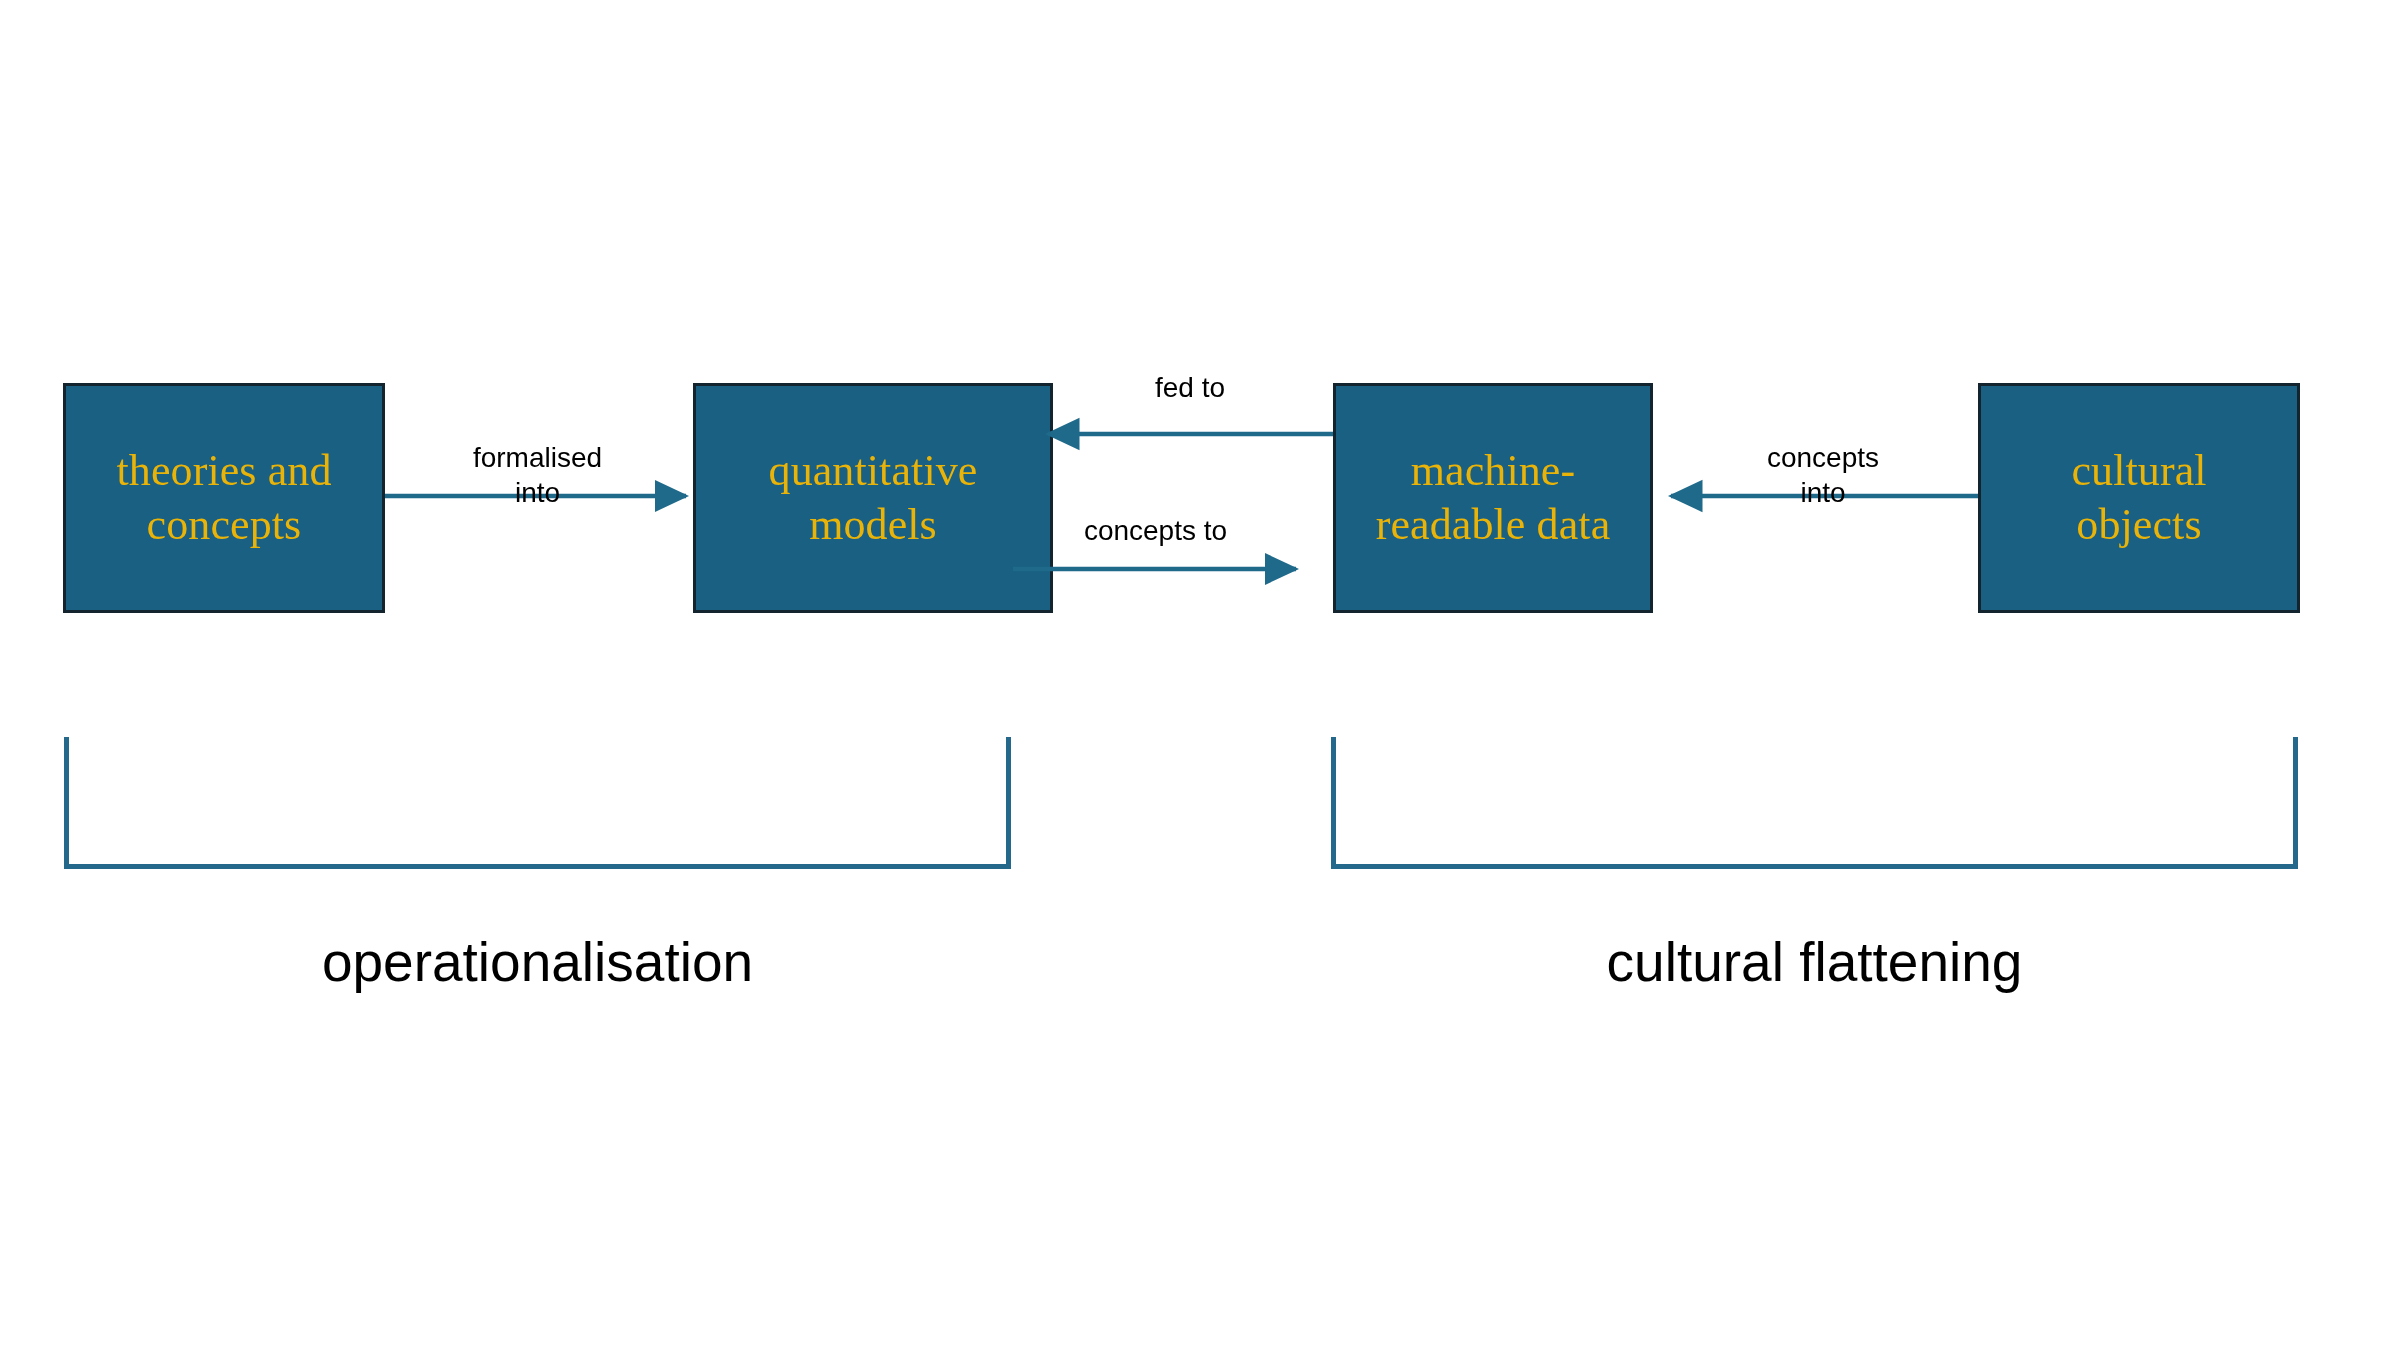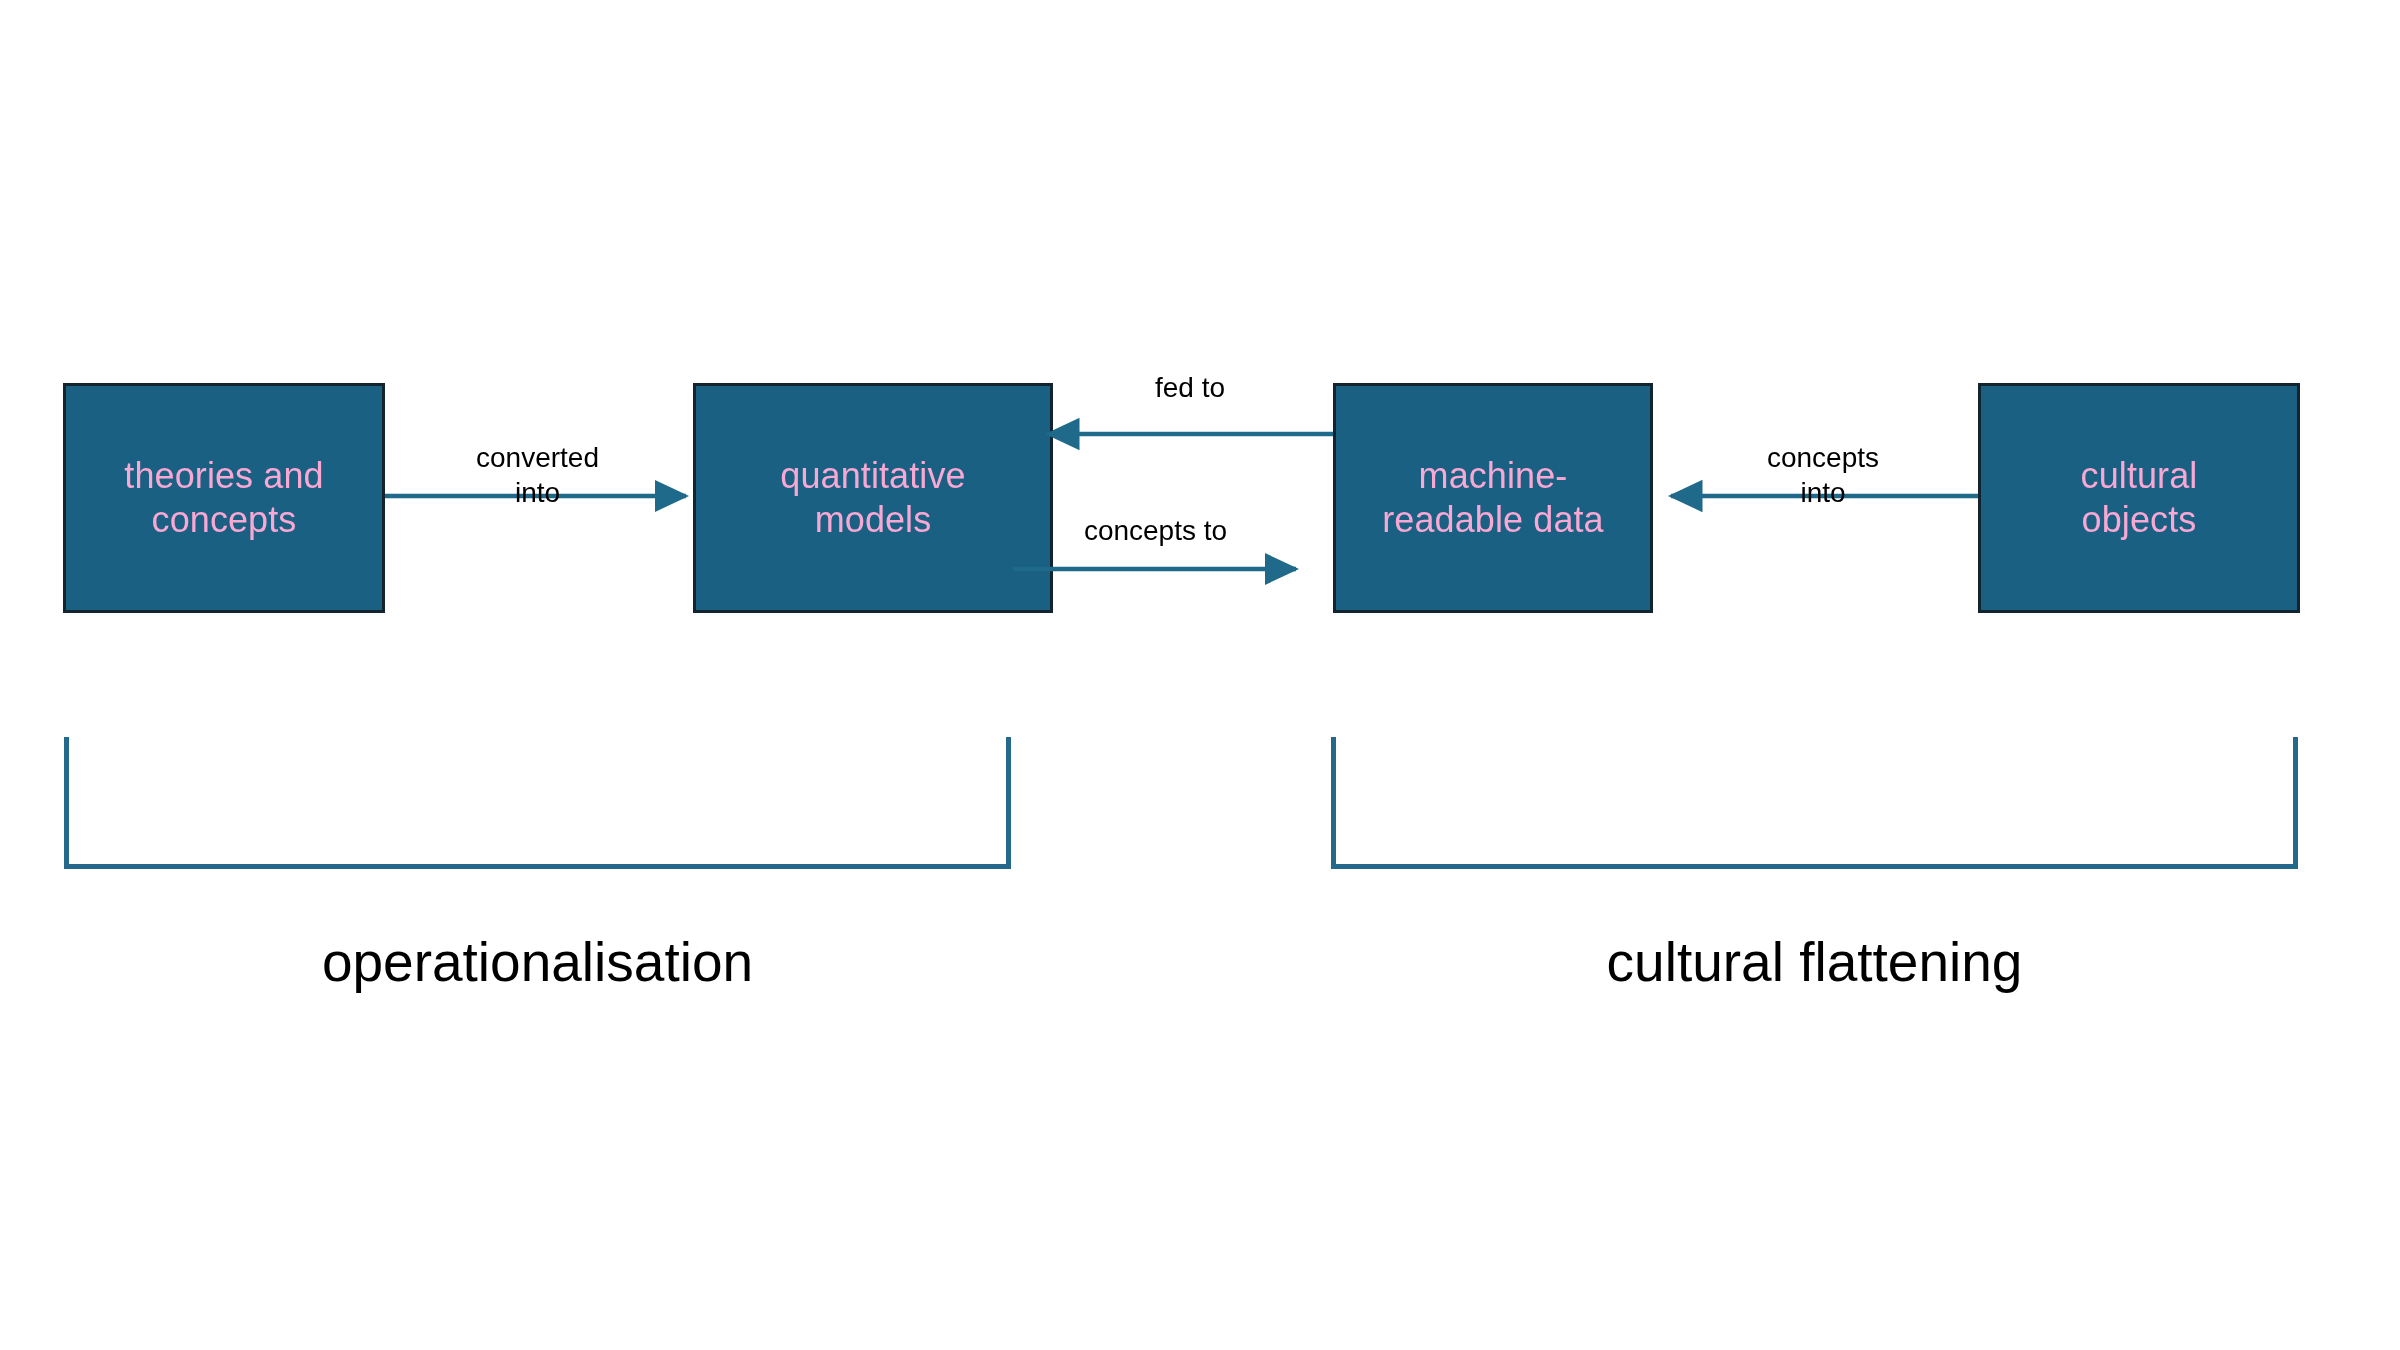--- a/index.html
+++ b/index.html
@@ -23,24 +23,24 @@
     position: absolute;
     box-sizing: border-box;
     background: #1a6082;
     border: 3px solid #13242f;
     display: flex;
     align-items: center;
     justify-content: center;
     text-align: center;
   }
   .node-label {
-    color: #f9a8d4;
-    font-size: 36px;
+    color: #eab308;
+    font-size: 44px;
     line-height: 1.22;
-    font-family: Liberation Sans, sans-serif;
+    font-family: Liberation Serif, serif;
     white-space: pre-line;
     letter-spacing: 0.1px;
   }
 
   #box-theories  { left: 63px;   top: 383px; width: 322px; height: 230px; }
   #box-models    { left: 693px;  top: 383px; width: 360px; height: 230px; }
   #box-data      { left: 1333px; top: 383px; width: 320px; height: 230px; }
   #box-objects   { left: 1978px; top: 383px; width: 322px; height: 230px; }
 
   
@@ -128,21 +128,21 @@
 
     <line x1="385" y1="496" x2="686" y2="496" stroke="#1f6a8a" stroke-width="4.5" marker-end="url(#head-right)"></line>
 
     <line x1="1333" y1="434" x2="1048" y2="434" stroke="#1f6a8a" stroke-width="4.5" marker-end="url(#head-left)"></line>
 
     <line x1="1013" y1="569" x2="1296" y2="569" stroke="#1f6a8a" stroke-width="4.5" marker-end="url(#head-right)"></line>
 
     <line x1="1978" y1="496" x2="1671" y2="496" stroke="#1f6a8a" stroke-width="4.5" marker-end="url(#head-left)"></line>
   </svg>
 
-  <div class="edge-label" id="edge-label-formalised">converted
+  <div class="edge-label" id="edge-label-formalised">formalised
 into</div>
 
   <div class="edge-label" id="edge-label-fedto">fed to</div>
 
   <div class="edge-label" id="edge-label-appliedto">concepts to</div>
 
   <div class="edge-label" id="edge-label-converted">concepts
 into</div>
 
   <div class="bracket" id="bracket-left"></div>

